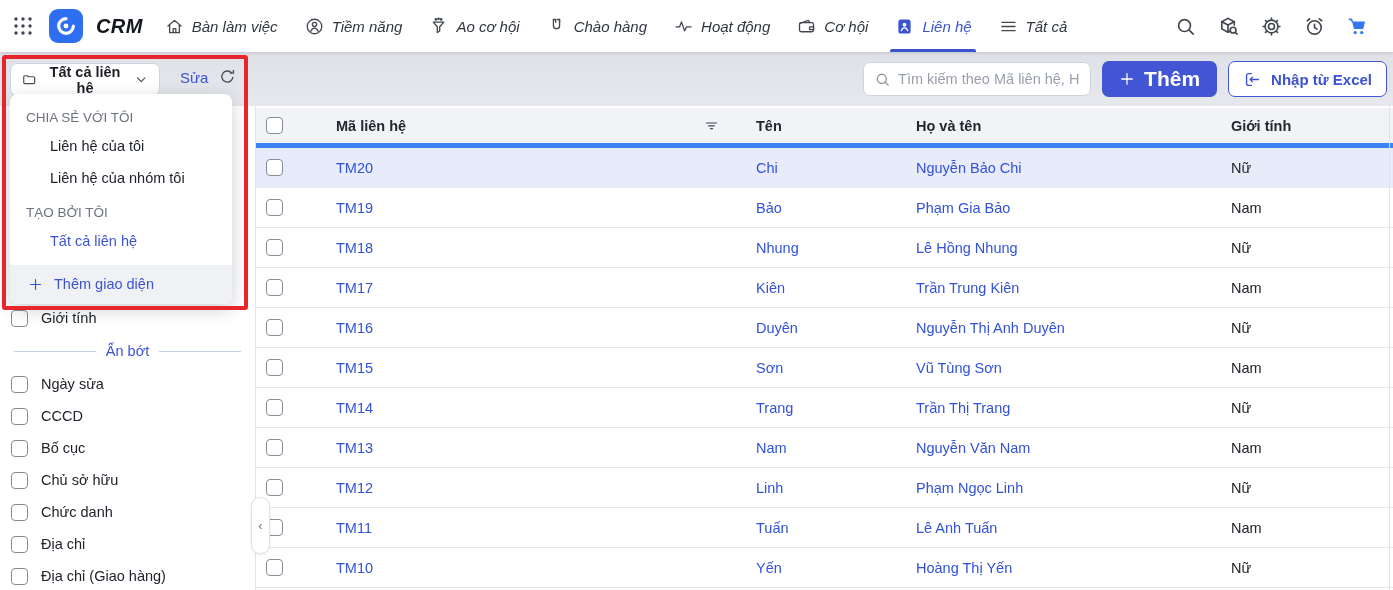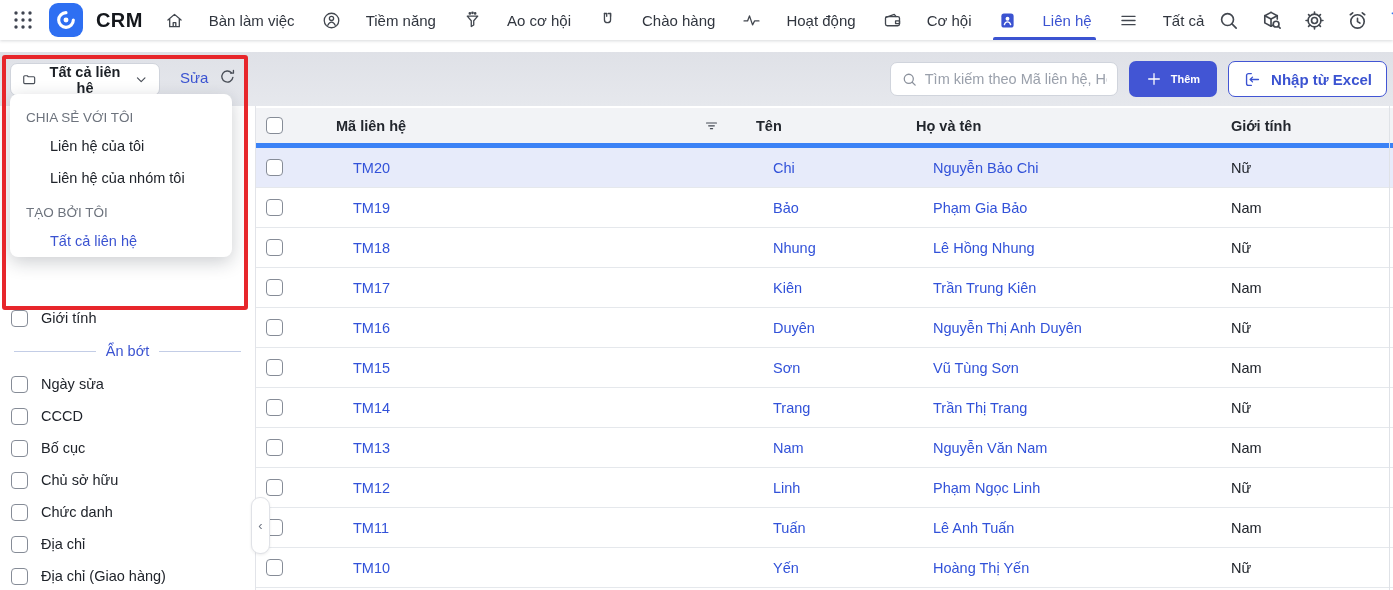--- a/index.html
+++ b/index.html
@@ -1,29 +1,29 @@
 <!DOCTYPE html>
 <html><head>
 <meta charset="utf-8">
 <style>
   * { margin:0; padding:0; box-sizing:border-box; }
   html,body { width:1393px; height:590px; overflow:hidden; }
   body { font-family:"Liberation Sans", sans-serif; background:#fff; position:relative; color:#20242b; }
 
   
-  .topnav { position:absolute; top:0; left:0; right:0; height:40px; background:#fff;
+  .topnav { position:absolute; top:0; left:0; right:0; height:52px; background:#fff;
             display:flex; align-items:center; justify-content:space-between;
-            box-shadow:0 1px 3px rgba(40,45,60,.18); z-index:5; }
+            box-shadow:0 1px 3px rgba(40,45,60,.18); z-index:5;font-style:italic; }
   .nav-left { display:flex; align-items:center; height:100%; }
   .waffle { margin-left:12px; display:flex; cursor:pointer; }
   .logo { width:34px; height:34px; background:#2e6ff2; border-radius:9px; margin-left:15px;
           display:flex; align-items:center; justify-content:center; cursor:pointer; }
   .app-title { font-weight:bold; font-size:20px; color:#14171c; margin:0 8px 0 13px; letter-spacing:.4px; }
   .nav-items { display:flex; align-items:center; height:100%; }
-  .nav-item { display:flex; align-items:center; gap:24px; padding:0 13px; height:100%;
+  .nav-item { display:flex; align-items:center; gap:7px; padding:0 13px; height:100%;
               font-size:15px; color:#31363f; cursor:pointer; position:relative; white-space:nowrap; }
   .nav-item.active { color:#3b53d1; }
   .nav-item.active::after { content:""; position:absolute; left:9px; right:9px; bottom:0; height:3px;
               background:#3b53d1; border-radius:2px 2px 0 0; }
   .nico { width:21px; height:21px; stroke:#42474f; fill:none; stroke-width:1.5;
           stroke-linecap:round; stroke-linejoin:round; flex:none; }
   .nav-item.active .nico { stroke:#3b53d1; }
   .nav-right { display:flex; align-items:center; gap:20px; margin-right:24px; }
   .aicon { position:relative; display:flex; cursor:pointer; }
   .aicon svg { width:23px; height:23px; stroke:#42474f; fill:none; stroke-width:1.7;
@@ -44,21 +44,21 @@
            stroke-linecap:round; stroke-linejoin:round; }
   .toolbar-right { position:absolute; right:6px; top:9px; display:flex; align-items:center; gap:11px; }
   .search-box { width:228px; height:34px; background:#fff; border:1px solid #d0d4dc; border-radius:7px;
                 display:flex; align-items:center; padding:0 10px; gap:7px; }
   .search-box svg { width:17px; height:17px; stroke:#8b919c; fill:none; stroke-width:1.8;
                     stroke-linecap:round; flex:none; }
   .search-box input { border:none; outline:none; flex:1; min-width:0; font-size:14.5px;
                       font-family:inherit; color:#333; background:transparent; }
   .search-box input::placeholder { color:#9aa0ab; }
   .btn-add { height:36px; padding:0 17px; background:#4255d4; color:#fff; border:none; border-radius:7px;
-             font-size:11px; font-weight:bold; font-family:inherit; display:flex; align-items:center;
+             font-size:21px; font-weight:bold; font-family:inherit; display:flex; align-items:center;
              gap:9px; cursor:pointer; }
   .btn-add svg { width:16px; height:16px; stroke:#fff; stroke-width:1.9; stroke-linecap:round; fill:none; }
   .btn-import { height:36px; padding:0 14px; background:#fff; color:#3b53d1; border:1px solid #4255d4;
                 border-radius:7px; font-size:15px; font-weight:bold; font-family:inherit;
                 display:flex; align-items:center; gap:9px; cursor:pointer; white-space:nowrap; }
   .btn-import svg { width:19px; height:19px; stroke:#3b53d1; fill:none; stroke-width:1.7;
                     stroke-linecap:round; stroke-linejoin:round; }
 
   
   .sidebar { position:absolute; top:106px; left:0; width:256px; bottom:0; background:#fff;
@@ -76,21 +76,21 @@
   .grid-row { display:grid; grid-template-columns:60px 420px 160px 315px 1fr; align-items:center; }
   .thead { position:absolute; top:2px; left:0; right:0; height:40px; background:#f2f3f6;
            font-weight:bold; font-size:14.5px; color:#23272e; border-bottom:5px solid #3b82f6; }
   .tbody { position:absolute; top:42px; left:0; right:0; }
   .trow { height:40px; font-size:14.5px; border-bottom:1px solid #e5e8ec; background:#fff; cursor:pointer; }
   .trow.highlighted { background:#e7ebfa; }
   .cell { padding-left:20px; overflow:hidden; white-space:nowrap; }
   .c-check { padding-left:10px; display:flex; align-items:center; }
   .c-code { display:flex; align-items:center; justify-content:space-between; padding-right:16px; }
   .filter-ic { width:17px; height:17px; stroke:#454a54; fill:none; stroke-width:1.7; stroke-linecap:round; }
-  .link { color:#3252d9; text-decoration:none;margin-left:17px; }
+  .link { color:#3252d9; text-decoration:none; }
   .plain { color:#20242b; }
   .table-edge { position:absolute; top:106px; bottom:0; right:3px; width:1px; background:#dfe2e7; }
 
   
   .collapse-handle { position:absolute; left:251px; top:497px; width:19px; height:57px; background:#fff;
                      border:1px solid #e0e2e7; border-radius:9px; z-index:3; display:flex;
                      align-items:center; justify-content:center; color:#707784; font-size:13px;
                      cursor:pointer; box-shadow:0 1px 3px rgba(0,0,0,.08); }
 
   
@@ -466,15 +466,21 @@
 <div class="table-edge"></div>
 
 <div class="collapse-handle">‹</div>
 
 <div class="dropdown-panel">
   <div class="dd-header">CHIA SẺ VỚI TÔI</div>
   <div class="dd-item">Liên hệ của tôi</div>
   <div class="dd-item">Liên hệ của nhóm tôi</div>
   <div class="dd-header">TẠO BỞI TÔI</div>
   <div class="dd-item selected">Tất cả liên hệ</div>
+  <div class="dd-footer">
+    <svg viewBox="0 0 24 24">
+        <path d="M12 4v16M4 12h16"></path>
+      </svg>
+    <span>Thêm giao diện</span>
+  </div>
 </div>
 
 <div class="annotation-rect"></div>
 
 </body></html>

